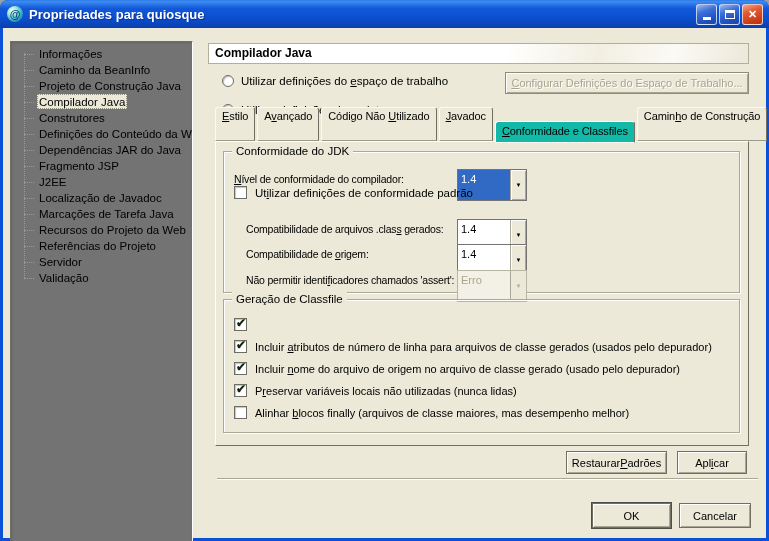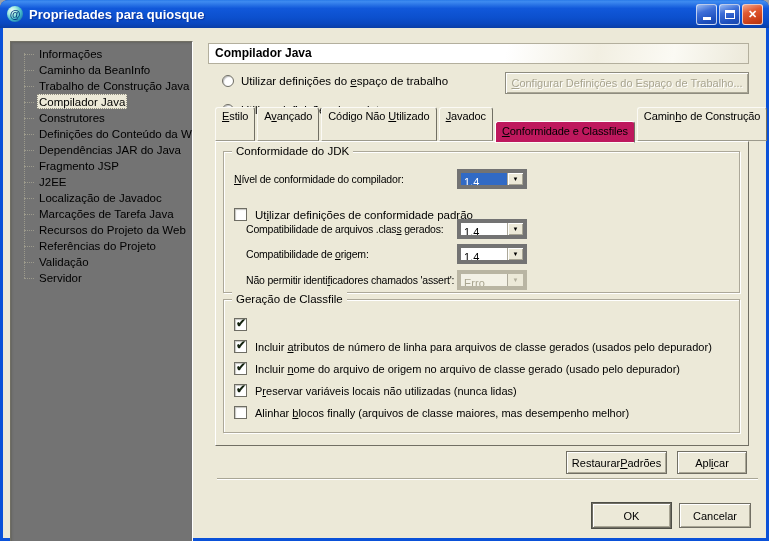--- a/index.html
+++ b/index.html
@@ -148,21 +148,21 @@
     background:#ECE9D8;
     border:1px solid; border-color:#FBFAF5 #716F64 #9C9A8C #FBFAF5;
     border-radius:3px 3px 0 0;
     outline:1px solid #9C9A8C; outline-offset:-2px;
     outline:none;
     box-shadow: -1px 0 0 #9C9A8C inset;
     box-shadow:none;
     white-space:nowrap; cursor:default;
   }
   .tab.active {
-    background:#be185d; height:22px; line-height:19px;
+    background:#14b8a6; height:22px; line-height:19px;
     margin-bottom:-2px; position:relative; z-index:3;
     border-color:#FFFFFF #716F64 #FBFAF5 #FFFFFF;
     font-size:11px;
   }
 
   
   .tab-panel {
     position:absolute; left:212px; top:113px; width:534px; height:305px;
     background:#ECE9D8;
     border:1px solid; border-color:#FFFFFF #716F64 #716F64 #FFFFFF;
@@ -179,22 +179,22 @@
     position:absolute; top:-8px; left:8px; background:#ECE9D8;
     padding:0 4px; font-size:11.5px; line-height:14px; white-space:nowrap;
   }
   .g-jdk   { left:7px; top:9px;   width:517px; height:142px; }
   .g-class { left:7px; top:157px; width:517px; height:134px; }
 
   .flabel { position:absolute; white-space:nowrap; font-size:10.5px; letter-spacing:-0.2px; }
 
   
   .combo {
-    position:absolute; width:70px; height:20px; display:flex;
-    border:4px solid #737373; background:#fff;
+    position:absolute; width:70px; height:32px; display:flex;
+    border:1px solid #737373; background:#fff;
   }
   .combo .val { flex:1; font-size:11px; padding:3px 3px 0; overflow:hidden; white-space:nowrap; }
   .combo.focused .val { background:#316AC5; color:#fff; }
   .combo .drop {
     width:16px; flex:none; background:#ECE9D8;
     border-left:1px solid #ACA899;
     box-shadow: inset 1px 1px 0 #fff, inset -1px -1px 0 #A9A695;
     display:flex; align-items:center; justify-content:center;
     font-size:6px; color:#000;
   }
@@ -241,33 +241,33 @@
         </div>
     </div>
   </div>
 
   <div class="client">
 
     <div class="listbox">
       <div class="tree">
         <div class="tree-item"><span class="lbl">Informações</span></div>
         <div class="tree-item"><span class="lbl">Caminho da BeanInfo</span></div>
-        <div class="tree-item"><span class="lbl">Trabalho de Construção Java</span></div>
+        <div class="tree-item"><span class="lbl">Projeto de Construção Java</span></div>
         <div class="tree-item selected"><span class="lbl">Compilador Java</span></div>
         <div class="tree-item"><span class="lbl">Construtores</span></div>
         <div class="tree-item"><span class="lbl">Definições do Conteúdo da Web</span></div>
         <div class="tree-item"><span class="lbl">Dependências JAR do Java</span></div>
         <div class="tree-item"><span class="lbl">Fragmento JSP</span></div>
         <div class="tree-item"><span class="lbl">J2EE</span></div>
         <div class="tree-item"><span class="lbl">Localização de Javadoc</span></div>
         <div class="tree-item"><span class="lbl">Marcações de Tarefa Java</span></div>
         <div class="tree-item"><span class="lbl">Recursos do Projeto da Web</span></div>
         <div class="tree-item"><span class="lbl">Referências do Projeto</span></div>
+        <div class="tree-item"><span class="lbl">Servidor</span></div>
         <div class="tree-item"><span class="lbl">Validação</span></div>
-        <div class="tree-item"><span class="lbl">Servidor</span></div>
       </div>
       <div class="hscroll">
         <div class="sb-btn">
             <span>◄</span>
           </div>
         <div class="sb-track">
           <div class="sb-thumb">
               <span class="grip"></span>
             </div>
         </div>
@@ -304,21 +304,21 @@
         <span class="group-title">Conformidade do JDK</span>
 
         <span class="flabel" style="left:10px; top:21px;"><u>N</u>ível de conformidade do compilador:</span>
         <div class="combo focused" style="left:233px; top:17px;">
           <span class="val">1.4</span>
           <span class="drop">
               <span>▼</span>
             </span>
         </div>
 
-        <div class="check-row" style="left:10px; top:55px;">
+        <div class="check-row" style="left:10px; top:33px;">
           <span class="checkbox"></span>
           <span style="font-size:11.5px;">Ut<u>i</u>lizar definições de conformidade padrão</span>
         </div>
 
         <span class="flabel" style="left:22px; top:71px;">Compatibilidade de arquivos .clas<u>s</u> gerados:</span>
         <div class="combo" style="left:233px; top:67px;">
           <span class="val">1.4</span>
           <span class="drop">
               <span>▼</span>
             </span>

